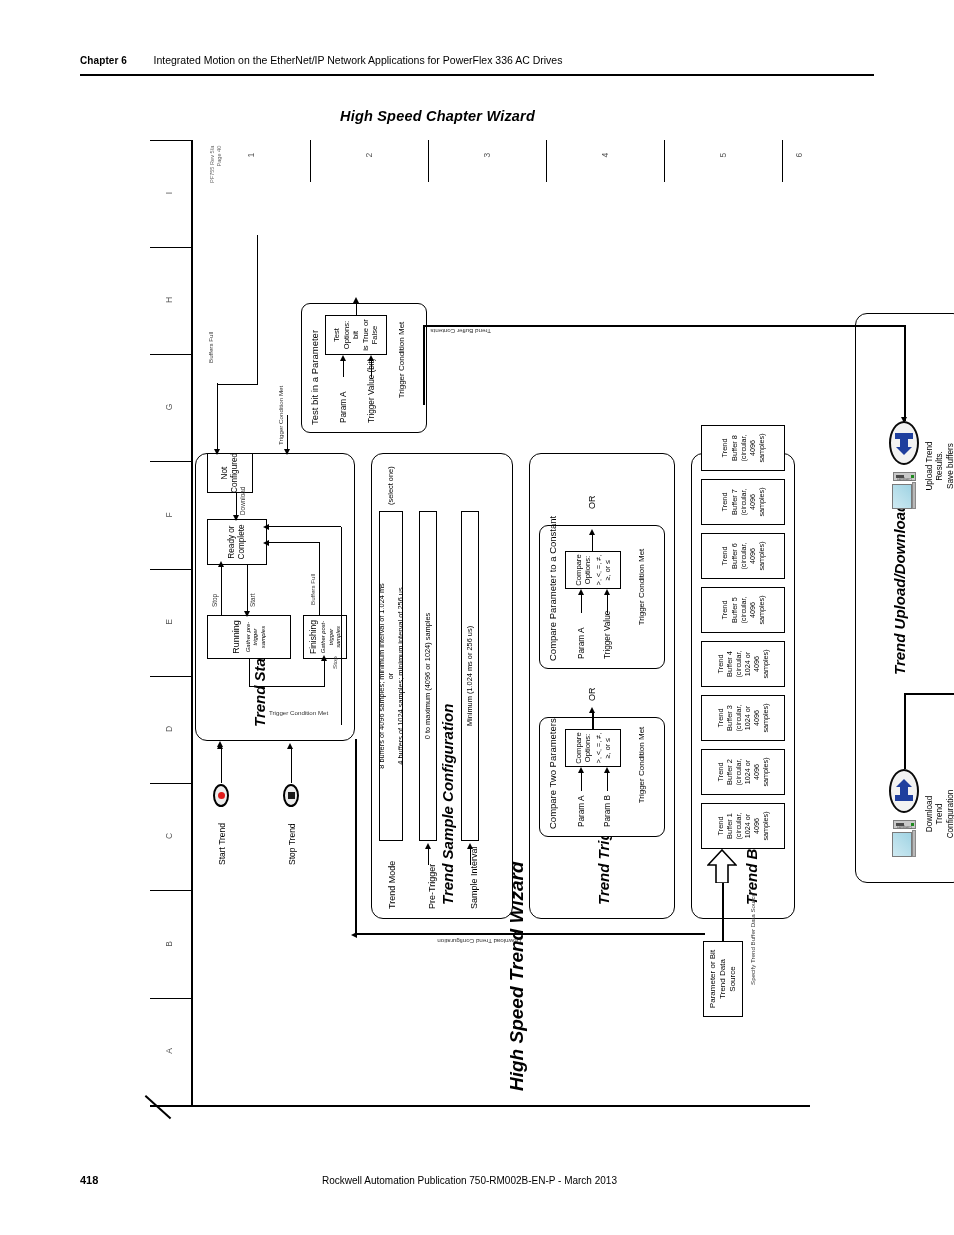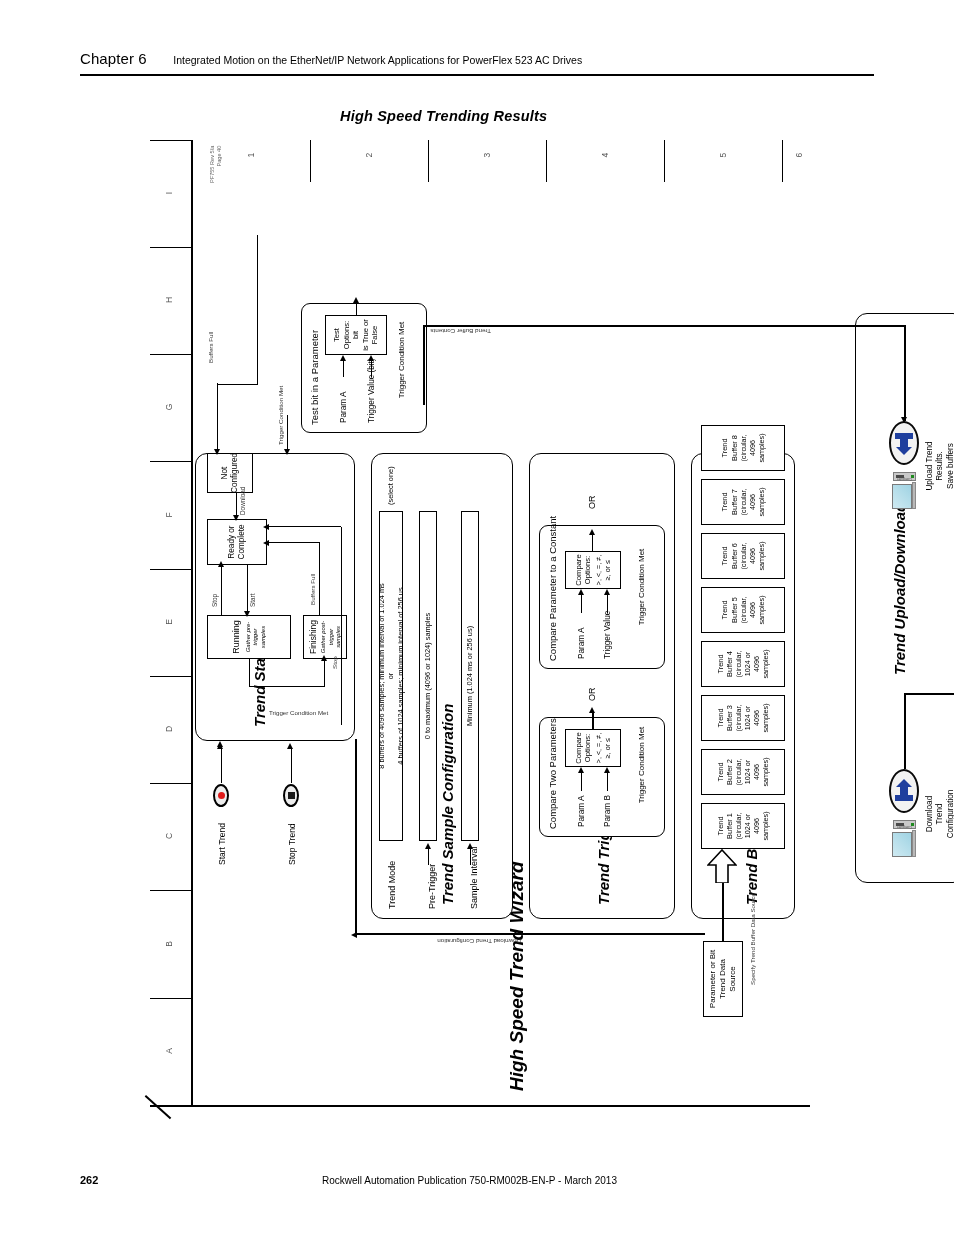--- a/index.html
+++ b/index.html
@@ -8,21 +8,21 @@
     background:#ffffff;
     font-family:"Liberation Sans", sans-serif;
     color:#000;
     position:relative;
     overflow:hidden;
   }
   .page{position:absolute;left:0;top:0;width:954px;height:1235px;}
 
   
   .hdr{position:absolute;left:80px;top:50px;width:800px;height:22px;}
-  .hdr .chap{font-weight:normal;font-size:15px;letter-spacing:.1px;}
+  .hdr .chap{font-weight:bold;font-size:10px;letter-spacing:.1px;}
   .hdr .ttl{font-size:10.5px;margin-left:22px;}
   .hdr-rule{position:absolute;left:80px;top:74px;width:794px;height:2.2px;background:#000;}
 
   
   .ftr-pg{position:absolute;left:80px;top:1174px;font-size:11px;font-weight:bold;}
   .ftr-txt{position:absolute;left:322px;top:1175px;font-size:10px;}
 
   
   .fig-title{position:absolute;left:340px;top:108px;font-size:14.5px;font-style:italic;font-weight:bold;
              font-family:"Liberation Sans",sans-serif;letter-spacing:.2px;}
@@ -98,25 +98,25 @@
          background:#f2f2f2;display:flex;align-items:center;justify-content:center;}
   .badge svg{display:block;}
 </style>
 </head>
 <body>
 
 <div class="page">
 
   <div class="hdr">
     <span class="chap">Chapter 6</span>
-    <span class="ttl">Integrated Motion on the EtherNet/IP Network Applications for PowerFlex 523 AC Drives</span>
+    <span class="ttl">Integrated Motion on the EtherNet/IP Network Applications for PowerFlex 336 AC Drives</span>
   </div>
   <div class="hdr-rule"></div>
 
-  <div class="fig-title">High Speed Trending Results</div>
+  <div class="fig-title">High Speed Chapter Wizard</div>
 
   <div class="sheet">
     <div class="vline"></div>
     <div class="hline"></div>
     <div class="corner">
         <i></i>
       </div>
 
     <div class="ztick" style="top:0px"></div>
     <div class="ztick" style="top:107px"></div>
@@ -457,16 +457,16 @@
       
     </div>
     <div class="ln lnh2" style="left:684px;top:713px;width:96px;"></div>
     <div class="ar-l" style="left:682px;top:709.5px;"></div>
     <div class="ln lnv2" style="left:778px;top:232px;height:482px;"></div>
     <div class="ln lnh2" style="left:700px;top:232px;width:80px;"></div>
     <div class="tiny" style="left:770px;top:300px;font-size:6.2px;color:#333;transform:rotate(-90deg);transform-origin:0 0;">Trend Buffer Contents</div>
 
   </div>
 
-  <div class="ftr-pg">262</div>
+  <div class="ftr-pg">418</div>
   <div class="ftr-txt">Rockwell Automation Publication 750-RM002B-EN-P - March 2013</div>
 
 </div>
 
 </body></html>

